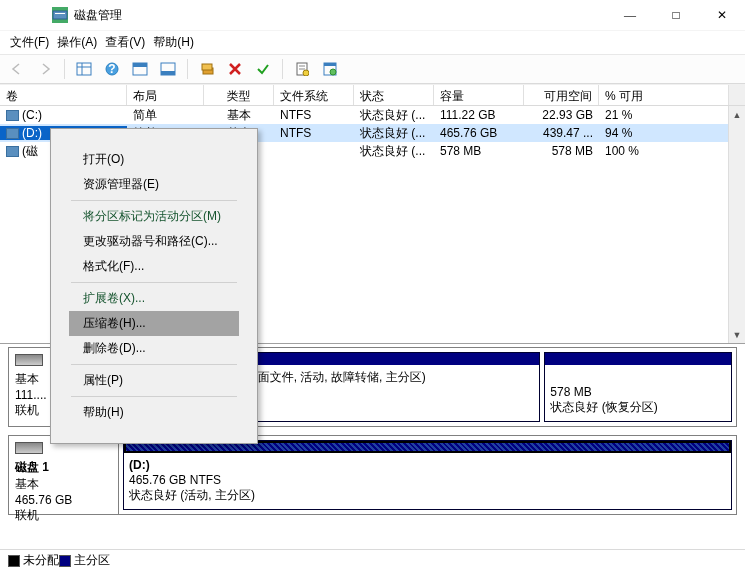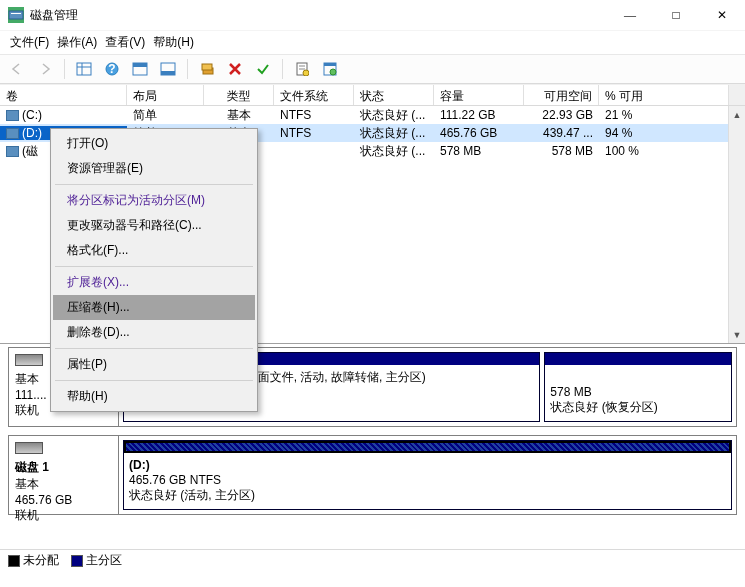--- a/index.html
+++ b/index.html
@@ -1,17 +1,17 @@
 <!DOCTYPE html>
 <html><head>
 <meta charset="utf-8">
 <style>
   * { box-sizing: border-box; font-family: "Microsoft YaHei", "Segoe UI", sans-serif; font-size: 12px; }
   body { margin: 0; padding: 0; background: #fff; width: 745px; height: 587px; overflow: hidden; position: relative; }
-  .titlebar { height: 30px; display: flex; align-items: center; padding: 0 0 0 8px; background: #fff; }
+  .titlebar { height: 30px; display: flex; align-items: center; padding: 0 0 0 8px; background: #fff; margin-left: 44px; }
   .titlebar .icon { width: 16px; height: 16px; background: #4a6; margin-right: 6px; display:inline-block;}
   .titlebar .title { flex:1; font-size: 12px; }
   .winbtns { display:flex; }
   .winbtn { width: 46px; height: 30px; display:flex; align-items:center; justify-content:center; font-family: "Segoe UI Symbol"; font-size: 12px;}
   .menubar { height: 24px; display:flex; align-items:center; padding: 0 6px; border-top:1px solid #f4f4f4;}
   .menubar span { padding: 2px 4px; }
   .toolbar { height: 30px; border-top: 1px solid #e8e8e8; border-bottom: 1px solid #dadada; display:flex; align-items:center; gap:6px; padding: 0 6px; background:#fcfcfc;}
   .tbtn { width:22px; height:22px; display:flex; align-items:center; justify-content:center; color:#333;}
   .tbtn.disabled { color:#bbb; }
   .tsep { width:1px; height:20px; background:#ddd; margin:0 2px;}
@@ -25,25 +25,25 @@
   .row.selected .cell:first-child { background:#0a64c8; color:#fff;}
   .col-vol { width:127px;} .col-layout{width:77px;} .col-type{width:70px;text-align:center;} .col-fs{width:80px;} .col-status{width:80px;} .col-cap{width:90px;} .col-free{width:75px;text-align:right;} .col-pct{width:60px;}
   .disk-pane { height: 205px; overflow:hidden; border-top:1px solid #fff;}
   .disk-row { display:flex; border:1px solid #808080; margin:4px 8px 8px 8px; height:80px;}
   .disk-label { width:110px; border-right:1px solid #808080; padding:6px; position:relative;}
   .disk-label .diskicon { width:28px; height:12px; background:linear-gradient(#888,#ccc); border:1px solid #555; display:inline-block; margin-bottom:2px;}
   .disk-parts { flex:1; display:flex; padding:4px; gap:4px;}
   .part { border:1px solid #000030; position:relative; padding:3px 5px 0 5px; overflow:hidden;}
   .part .stripe { position:absolute; top:0; left:0; right:0; height:12px; background:#000080;}
   .part .plabel { position:relative; margin-top:14px; line-height:15px;}
-  .legend { height:22px; border-top:1px solid #dadada; display:flex; align-items:center; padding:0 8px; gap:12px; font-size:12px;text-align:center;}
+  .legend { height:22px; border-top:1px solid #dadada; display:flex; align-items:center; padding:0 8px; font-size:12px;text-align:center;}
   .legend .sw { width:12px; height:12px; display:inline-block; border:1px solid #555; vertical-align:middle; margin-right:3px;}
-  .context-menu { position:absolute; background:#f0f0f0; border:1px solid #a0a0a0; box-shadow:3px 3px 5px rgba(0,0,0,0.25); padding:2px; z-index:100; width:208px;}
+  .context-menu { position:absolute; background:#f0f0f0; border:1px solid #a0a0a0; box-shadow:3px 3px 5px rgba(0,0,0,0.25); padding:18px; z-index:100; width:208px;}
   .context-menu .mi { padding:4px 20px 4px 14px; white-space:nowrap;}
-  .context-menu .mi.disabled { color:#4c1d95;}
+  .context-menu .mi.disabled { color:#14532d;}
   .context-menu .mi.highlight { background:#a3a3a3;}
   .context-menu .msep { height:1px; background:#d0d0d0; margin:3px 2px;}
   .scrollbar-v { position:absolute; right:0; top:0; bottom:0; width:17px; background:#f0f0f0; border-left:1px solid #ddd;}
   .sb-arrow { height:17px; display:flex; align-items:center; justify-content:center; color:#555; font-size:9px;}
   svg { display:block;}
 </style>
 </head>
 <body>
 
 <div class="titlebar">

